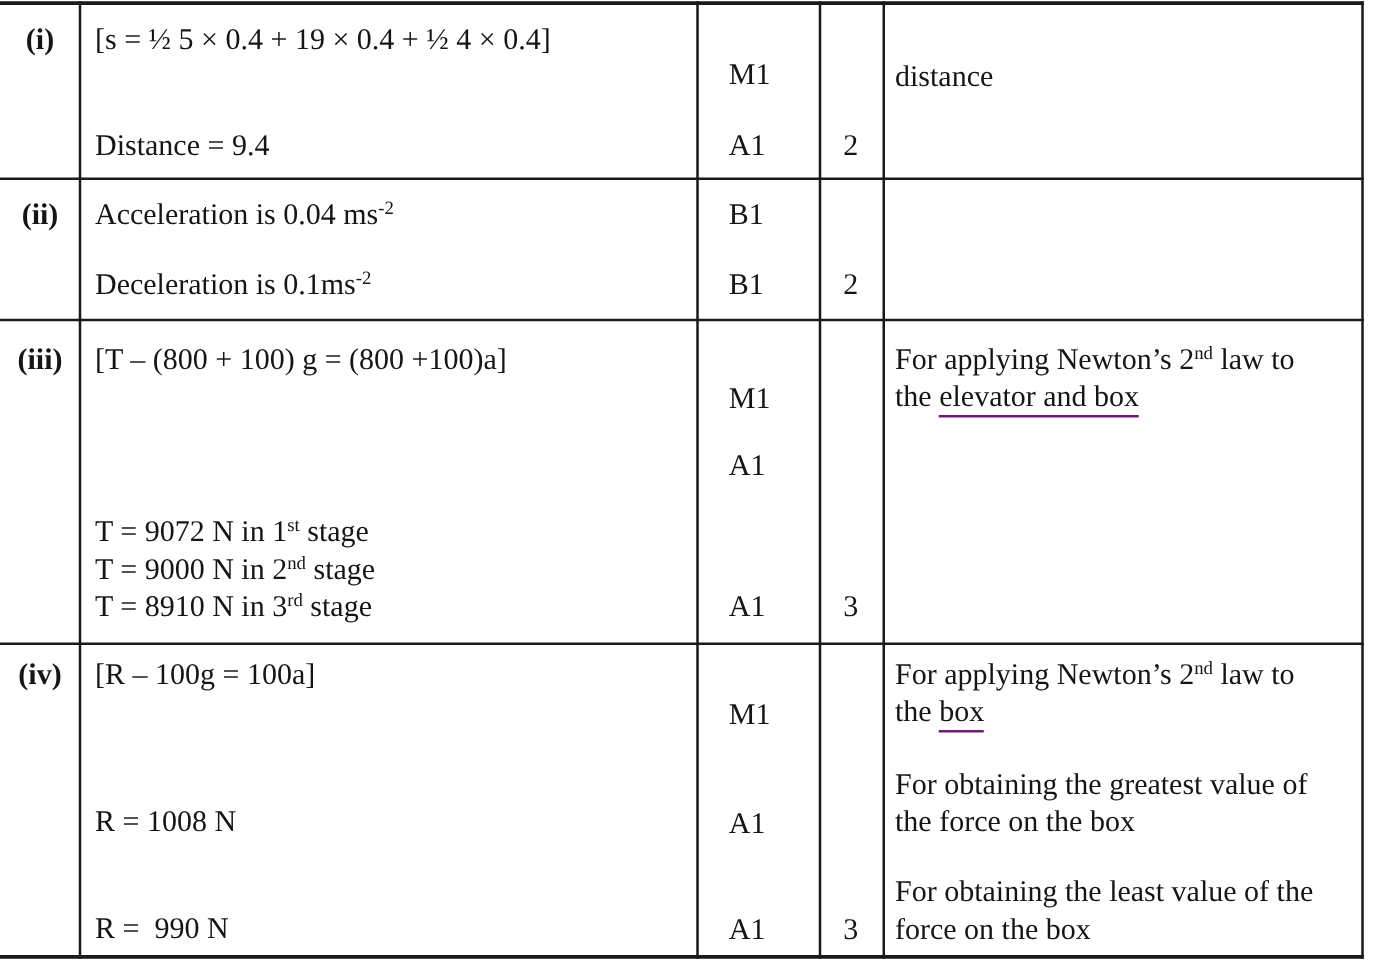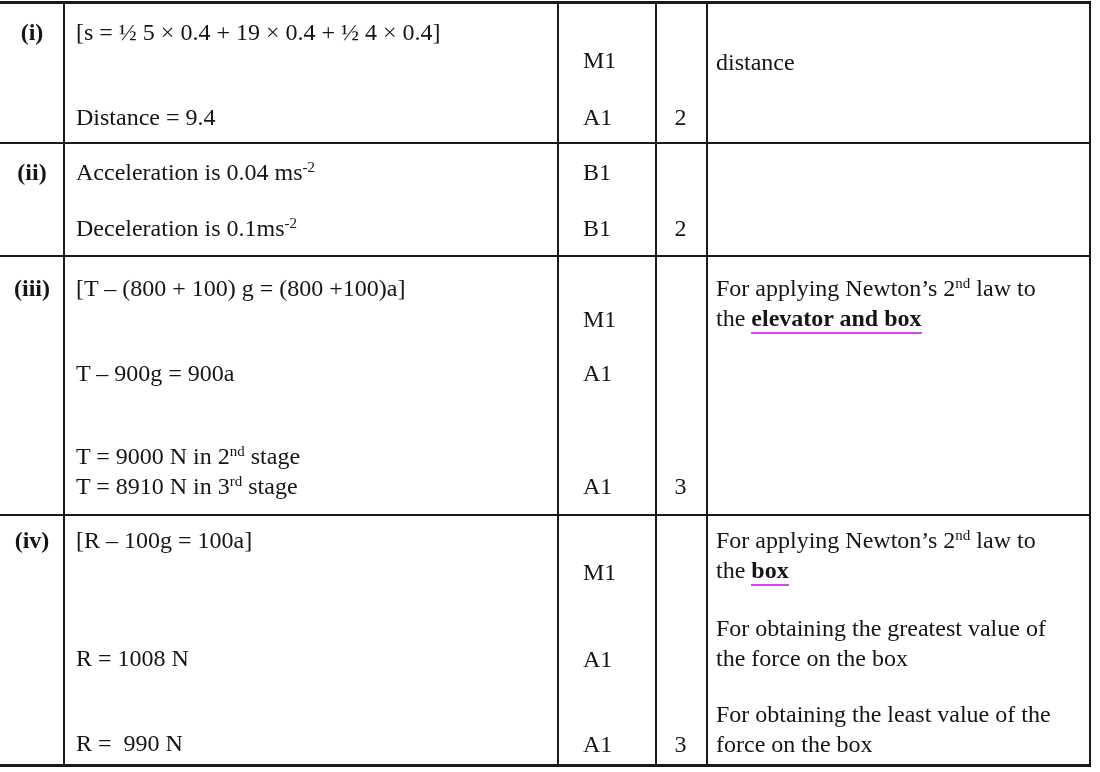--- a/index.html
+++ b/index.html
@@ -7,21 +7,21 @@
     position:relative; width:1100px; height:772px; background:#ffffff;
     font-family:"Liberation Serif", serif; font-size:24px; color:#151515;
     overflow:hidden;
   }
   .hline, .vline { position:absolute; background:#1a1a1a; }
   .t { position:absolute; white-space:pre; line-height:28px; }
   .lbl { left:0; width:64px; text-align:center; font-weight:bold; }
   .tot { left:655px; width:51px; text-align:center; }
   .mk  { left:583px; }
   .sup { font-size:15px; position:relative; top:-8px; }
-  .u   { border-bottom:2px solid #d946ef; padding-bottom:1px;font-weight:bold; }
+  .u   { border-bottom:2px solid #701a75; padding-bottom:1px; }
 </style>
 </head>
 <body>
 
 <div class="page">
 
   <div class="hline" style="left:0;top:1px;width:1091px;height:3px"></div>
   <div class="hline" style="left:0;top:142px;width:1091px;height:2px"></div>
   <div class="hline" style="left:0;top:255px;width:1091px;height:2px"></div>
   <div class="hline" style="left:0;top:514px;width:1091px;height:2px"></div>
@@ -42,21 +42,21 @@
 
   <div class="t lbl" style="top:158px">(ii)</div>
   <div class="t" style="left:76px;top:158px"><span>Acceleration is 0.04 ms</span><span class="sup">-2</span></div>
   <div class="t" style="left:76px;top:214px"><span>Deceleration is 0.1ms</span><span class="sup">-2</span></div>
   <div class="t mk" style="top:158px">B1</div>
   <div class="t mk" style="top:214px">B1</div>
   <div class="t tot" style="top:214px">2</div>
 
   <div class="t lbl" style="top:274px">(iii)</div>
   <div class="t" style="left:76px;top:274px">[T – (800 + 100) g = (800 +100)a]</div>
-  <div class="t" style="left:76px;top:359px">T – 900g = 900a</div>
+  <div class="t" style="left:76px;top:412px"><span>T = 9072 N in 1</span><span class="sup">st</span><span> stage</span></div>
   <div class="t" style="left:76px;top:442px"><span>T = 9000 N in 2</span><span class="sup">nd</span><span> stage</span></div>
   <div class="t" style="left:76px;top:472px"><span>T = 8910 N in 3</span><span class="sup">rd</span><span> stage</span></div>
   <div class="t mk" style="top:305px">M1</div>
   <div class="t mk" style="top:359px">A1</div>
   <div class="t mk" style="top:472px">A1</div>
   <div class="t tot" style="top:472px">3</div>
   <div class="t" style="left:716px;top:274px"><span>For applying Newton’s 2</span><span class="sup">nd</span><span> law to</span></div>
   <div class="t" style="left:716px;top:304px"><span>the </span><span class="u">elevator and box</span></div>
 
   <div class="t lbl" style="top:526px">(iv)</div>

